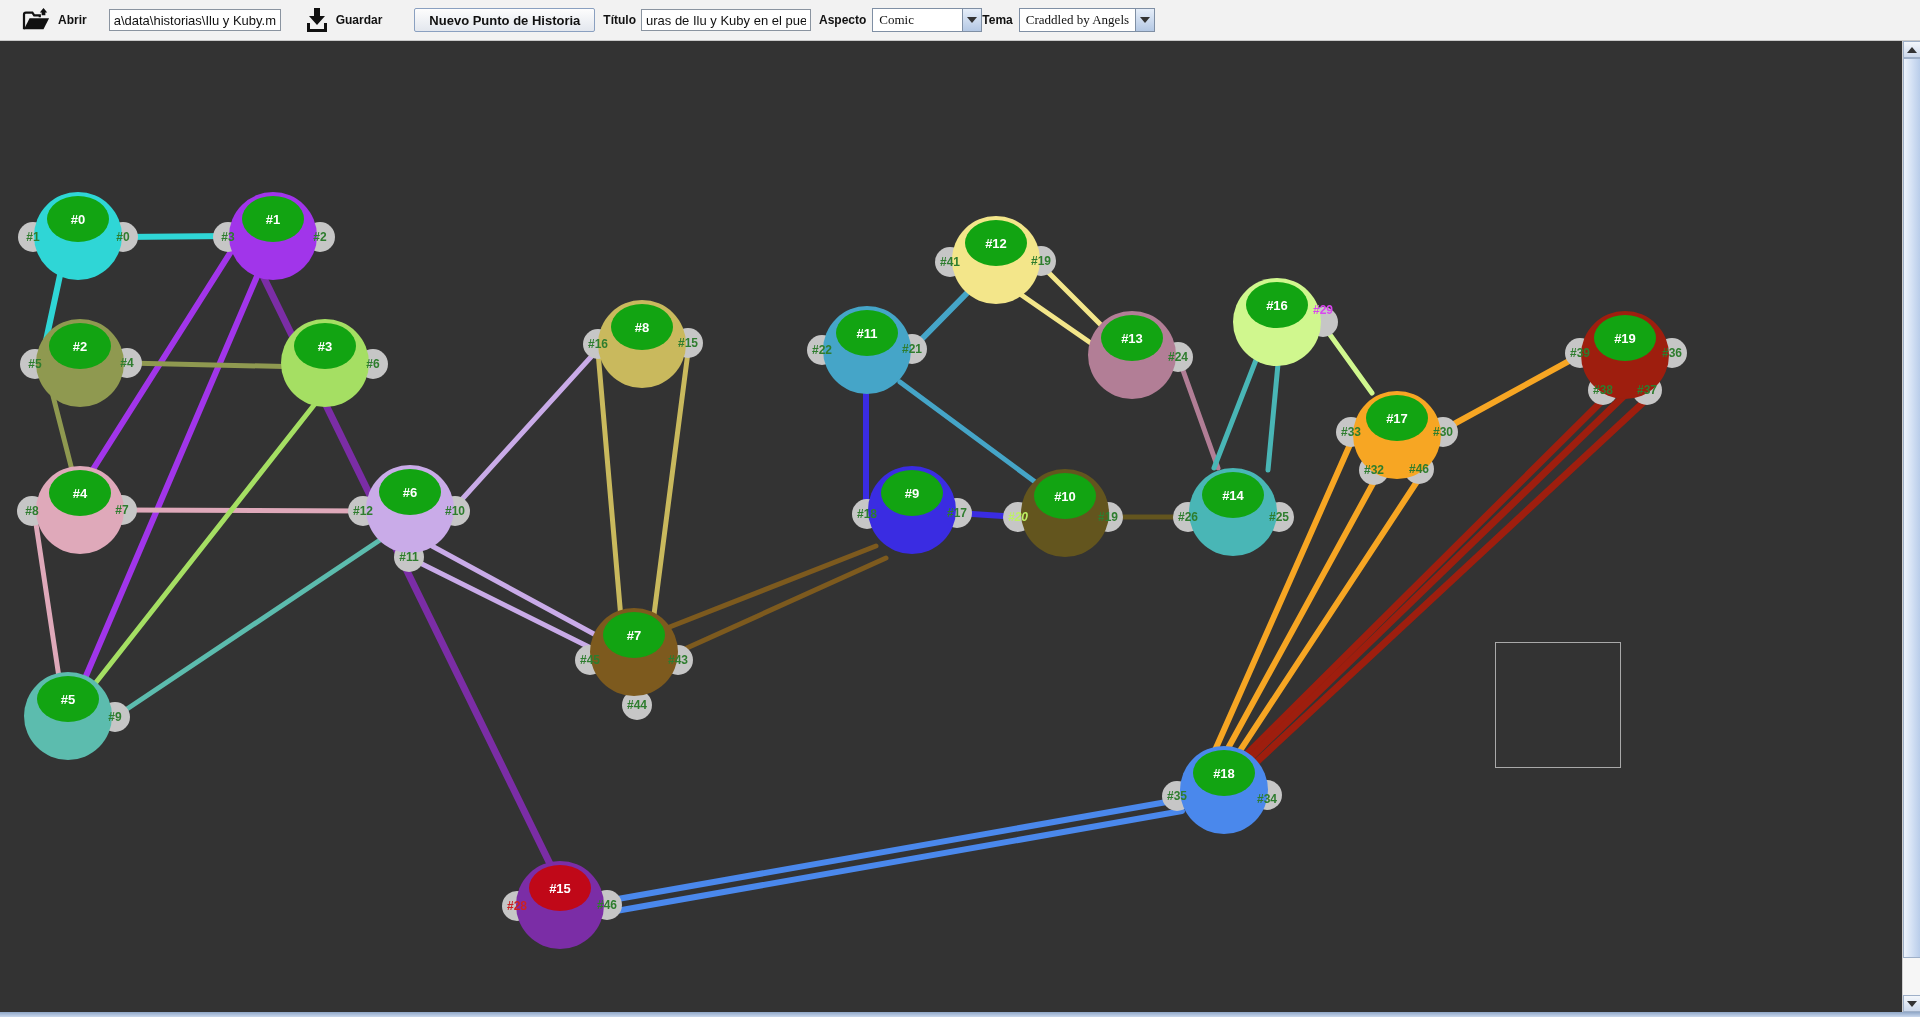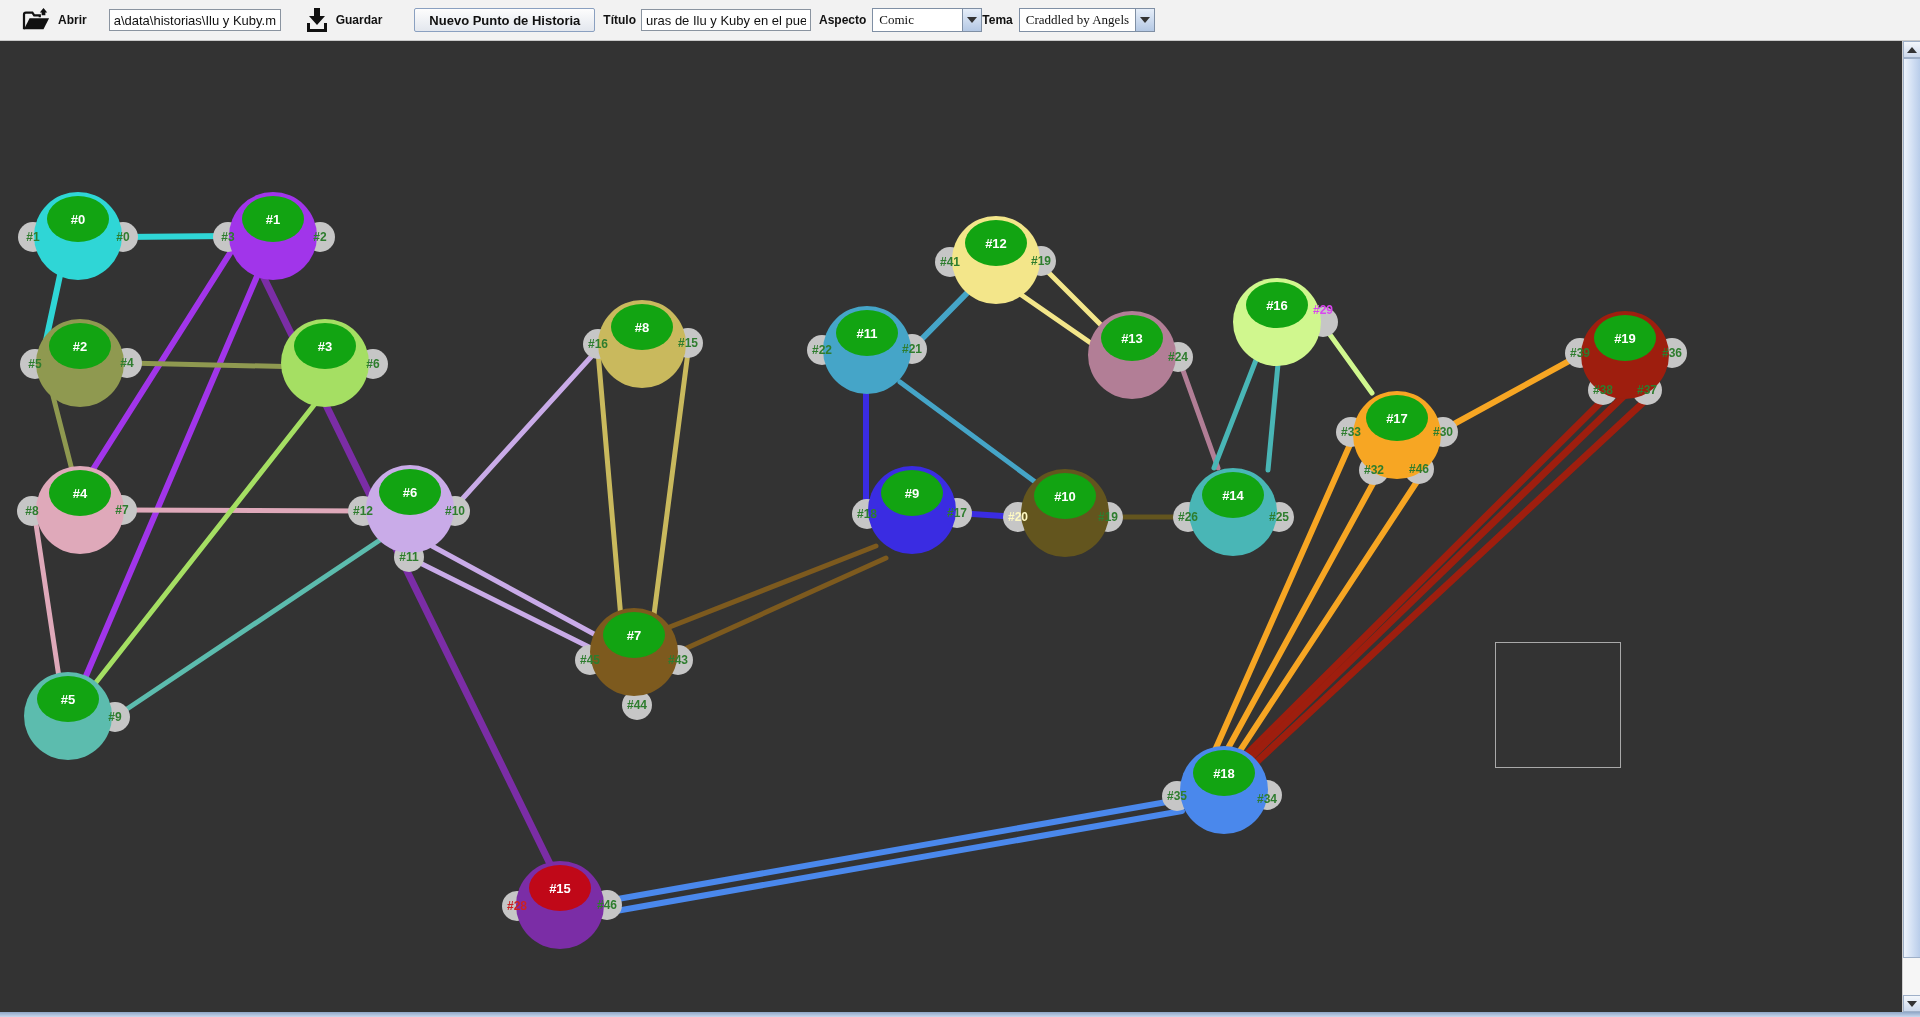--- a/index.html
+++ b/index.html
@@ -183,21 +183,21 @@
       <div class="port" style="left: 852px; top: 499px; background: rgb(198, 198, 198);"></div>
       <div class="port" style="left: 942px; top: 498px; background: rgb(198, 198, 198);"></div>
       <div class="node-circle" style="left: 868px; top: 466px; background: rgb(58, 44, 226);"></div>
       <div class="node-core" style="left: 881px; top: 470px; background: rgb(18, 164, 18);">#9</div>
       <div class="port-label" style="left: 850px; top: 499px; color: rgb(46, 125, 46);">#18</div>
       <div class="port-label" style="left: 940px; top: 498px; color: rgb(46, 125, 46);">#17</div>
       <div class="port" style="left: 1003px; top: 502px; background: rgb(198, 198, 198);"></div>
       <div class="port" style="left: 1093px; top: 502px; background: rgb(198, 198, 198);"></div>
       <div class="node-circle" style="left: 1021px; top: 469px; background: rgb(99, 85, 30);"></div>
       <div class="node-core" style="left: 1034px; top: 473px; background: rgb(18, 164, 18);">#10</div>
-      <div class="port-label" style="left: 1001px; top: 502px; color: #fef9c3;">#20</div>
+      <div class="port-label" style="left: 1001px; top: 502px; color: #bef264; font-style: italic;">#20</div>
       <div class="port-label" style="left: 1091px; top: 502px; color: rgb(46, 125, 46);">#19</div>
       <div class="port" style="left: 807px; top: 335px; background: rgb(198, 198, 198);"></div>
       <div class="port" style="left: 897px; top: 334px; background: rgb(198, 198, 198);"></div>
       <div class="node-circle" style="left: 823px; top: 306px; background: rgb(69, 165, 200);"></div>
       <div class="node-core" style="left: 836px; top: 310px; background: rgb(18, 164, 18);">#11</div>
       <div class="port-label" style="left: 805px; top: 335px; color: rgb(46, 125, 46); text-align: center;">#22</div>
       <div class="port-label" style="left: 895px; top: 334px; color: rgb(46, 125, 46);">#21</div>
       <div class="port" style="left: 935px; top: 247px; background: rgb(198, 198, 198);"></div>
       <div class="port" style="left: 1026px; top: 246px; background: rgb(198, 198, 198);"></div>
       <div class="node-circle" style="left: 952px; top: 216px; background: rgb(243, 230, 138);"></div>

